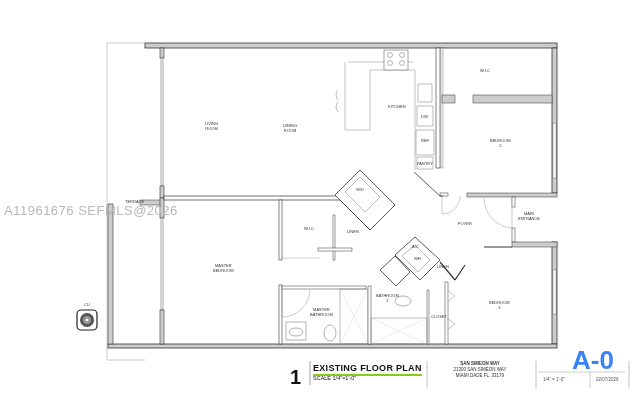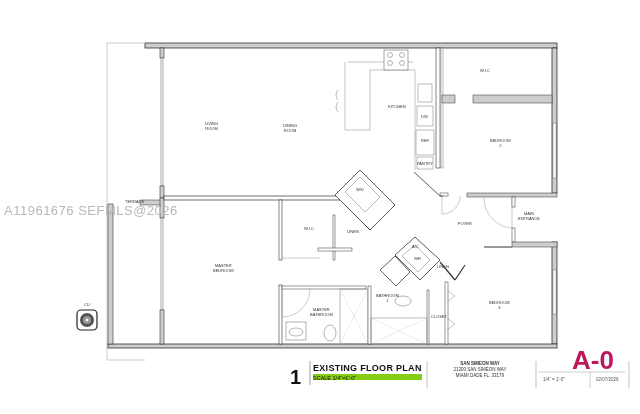--- a/index.html
+++ b/index.html
@@ -1,25 +1,25 @@
 <!DOCTYPE html>
 <html><head>
 <meta charset="utf-8">
 <style>
   html, body { margin:0; padding:0; background:#ffffff; }
   body { width:640px; height:414px; position:relative; overflow:hidden; font-family:"Liberation Sans", sans-serif; color:#222; }
   svg { position:absolute; left:0; top:0; }
   .lbl { position:absolute; font-size:4px; line-height:5px; text-align:center; color:#333; text-transform:uppercase; white-space:pre-line; }
   .watermark { position:absolute; left:4px; top:203px; font-size:13px; color:#b8b8b8; letter-spacing:0.5px;text-align:right; }
   .tb-num { position:absolute; left:290px; top:366px; font-size:20px; font-weight:bold; color:#111; }
-  .tb-title { position:absolute; left:313px; top:363px; font-size:9px; font-weight:bold; color:#111; border-bottom:6px solid #84cc16; padding-bottom:1px; letter-spacing:0.3px; }
+  .tb-title { position:absolute; left:313px; top:363px; font-size:9px; font-weight:bold; color:#111; border-bottom:2px solid #84cc16; padding-bottom:1px; letter-spacing:0.3px; }
   .tb-scale { position:absolute; left:313px; top:375px; font-size:5.5px; color:#111; }
   .tb-addr { position:absolute; left:445px; top:361px; width:70px; text-align:center; font-size:4.5px; line-height:6px; color:#333; }
   .tb-addr .l1 { font-weight:bold; }
-  .tb-sheet { position:absolute; left:572px; top:345px; font-size:26px; font-weight:bold; color:#be185d; }
+  .tb-sheet { position:absolute; left:572px; top:345px; font-size:26px; font-weight:bold; color:#3b82f6; }
   .tb-scale2 { position:absolute; left:543px; top:377px; font-size:4.5px; color:#555; }
   .tb-date { position:absolute; left:596px; top:377px; font-size:4.5px; color:#555; }
 </style>
 </head>
 <body>
 
 <svg width="640" height="414" viewBox="0 0 640 414">
   <defs>
     <pattern id="hatch" width="2" height="2" patternUnits="userSpaceOnUse">
       <rect width="2" height="2" fill="#fff"></rect>

